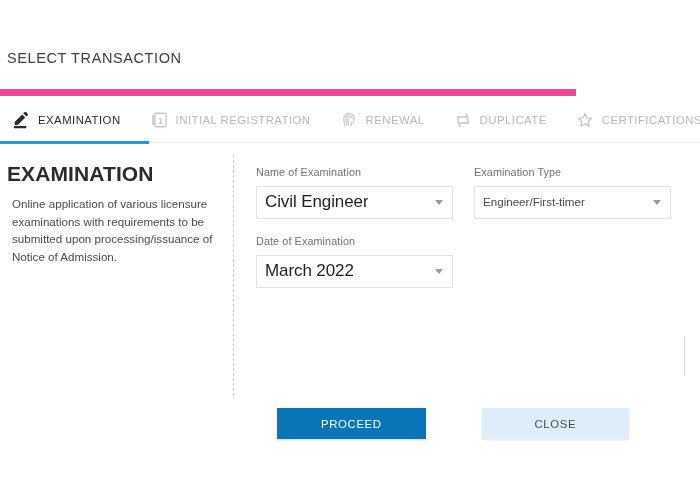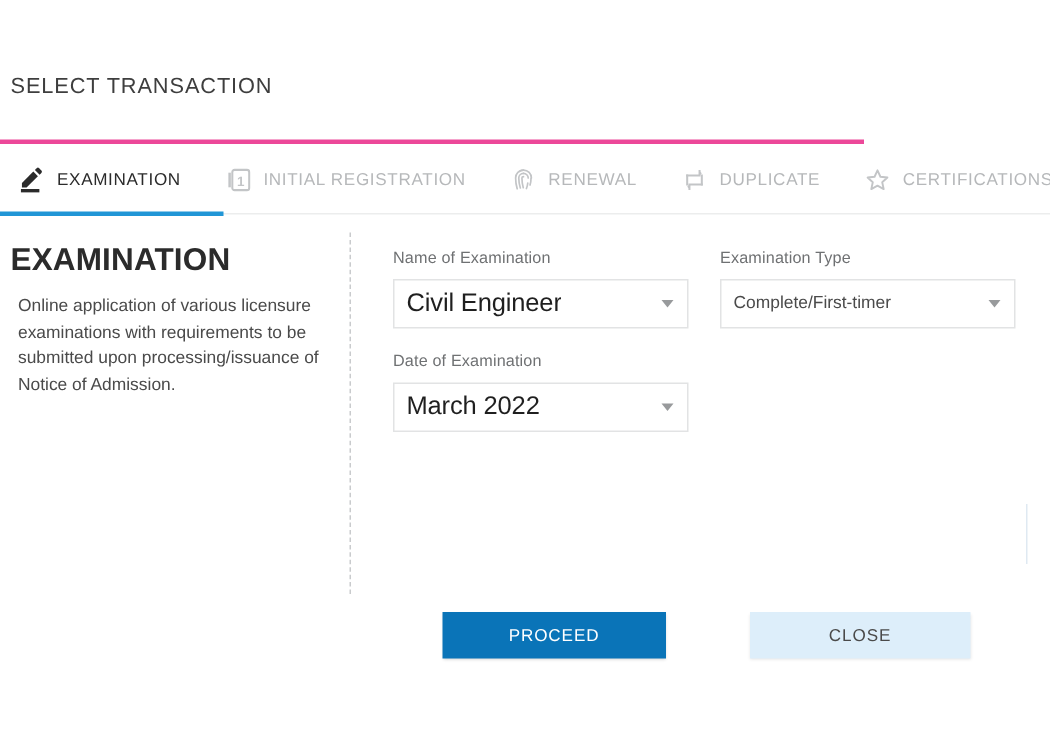--- a/index.html
+++ b/index.html
@@ -16,21 +16,21 @@
     position: relative;
   }
 
   
   .header {
     position: absolute;
     left: 0; top: 0;
     width: 576px;
     height: 96px;
     box-sizing: border-box;
-    border-bottom: 3px solid #ec4899;
+    border-bottom: 7px solid #ec4899;
   }
   .header-title {
     position: absolute;
     left: 7px;
     top: 50px;
     font-size: 14.5px;
     letter-spacing: 0.6px;
     color: #3e3e3e;
     font-weight: 400;
     white-space: nowrap;
@@ -117,21 +117,21 @@
   .left-desc {
     font-size: 11.6px;
     line-height: 1.52;
     color: #4a4a4a;
     margin: 5px;
   }
 
   
   .form {
     position: absolute;
-    left: 262px;
+    left: 256px;
     top: 22px;
     width: 420px;
   }
   .form-row {
     display: flex;
     gap: 21px;
     margin-bottom: 16px;
   }
   .field {
     width: 197px;
@@ -186,21 +186,21 @@
     left: 684px;
     top: 336px;
     width: 1px;
     height: 40px;
     background: #dfe9f2;
   }
 
   
   .footer {
     position: absolute;
-    left: 295px;
+    left: 277px;
     top: 408px;
     width: 352px;
     height: 31px;
     display: flex;
     gap: 48px;
   }
   .btn {
     height: 31px;
     display: flex;
     align-items: center;
@@ -314,21 +314,21 @@
         <div class="field-label">Name of Examination</div>
         <div class="select big">
           <span class="value">Civil Engineer</span>
           <span class="caret"></span>
         </div>
       </div>
 
       <div class="field">
         <div class="field-label">Examination Type</div>
         <div class="select small">
-          <span class="value">Complete/First-timer</span>
+          <span class="value">Engineer/First-timer</span>
           <span class="caret"></span>
         </div>
       </div>
 
     </div>
 
     <div class="form-row">
 
       <div class="field">
         <div class="field-label">Date of Examination</div>

